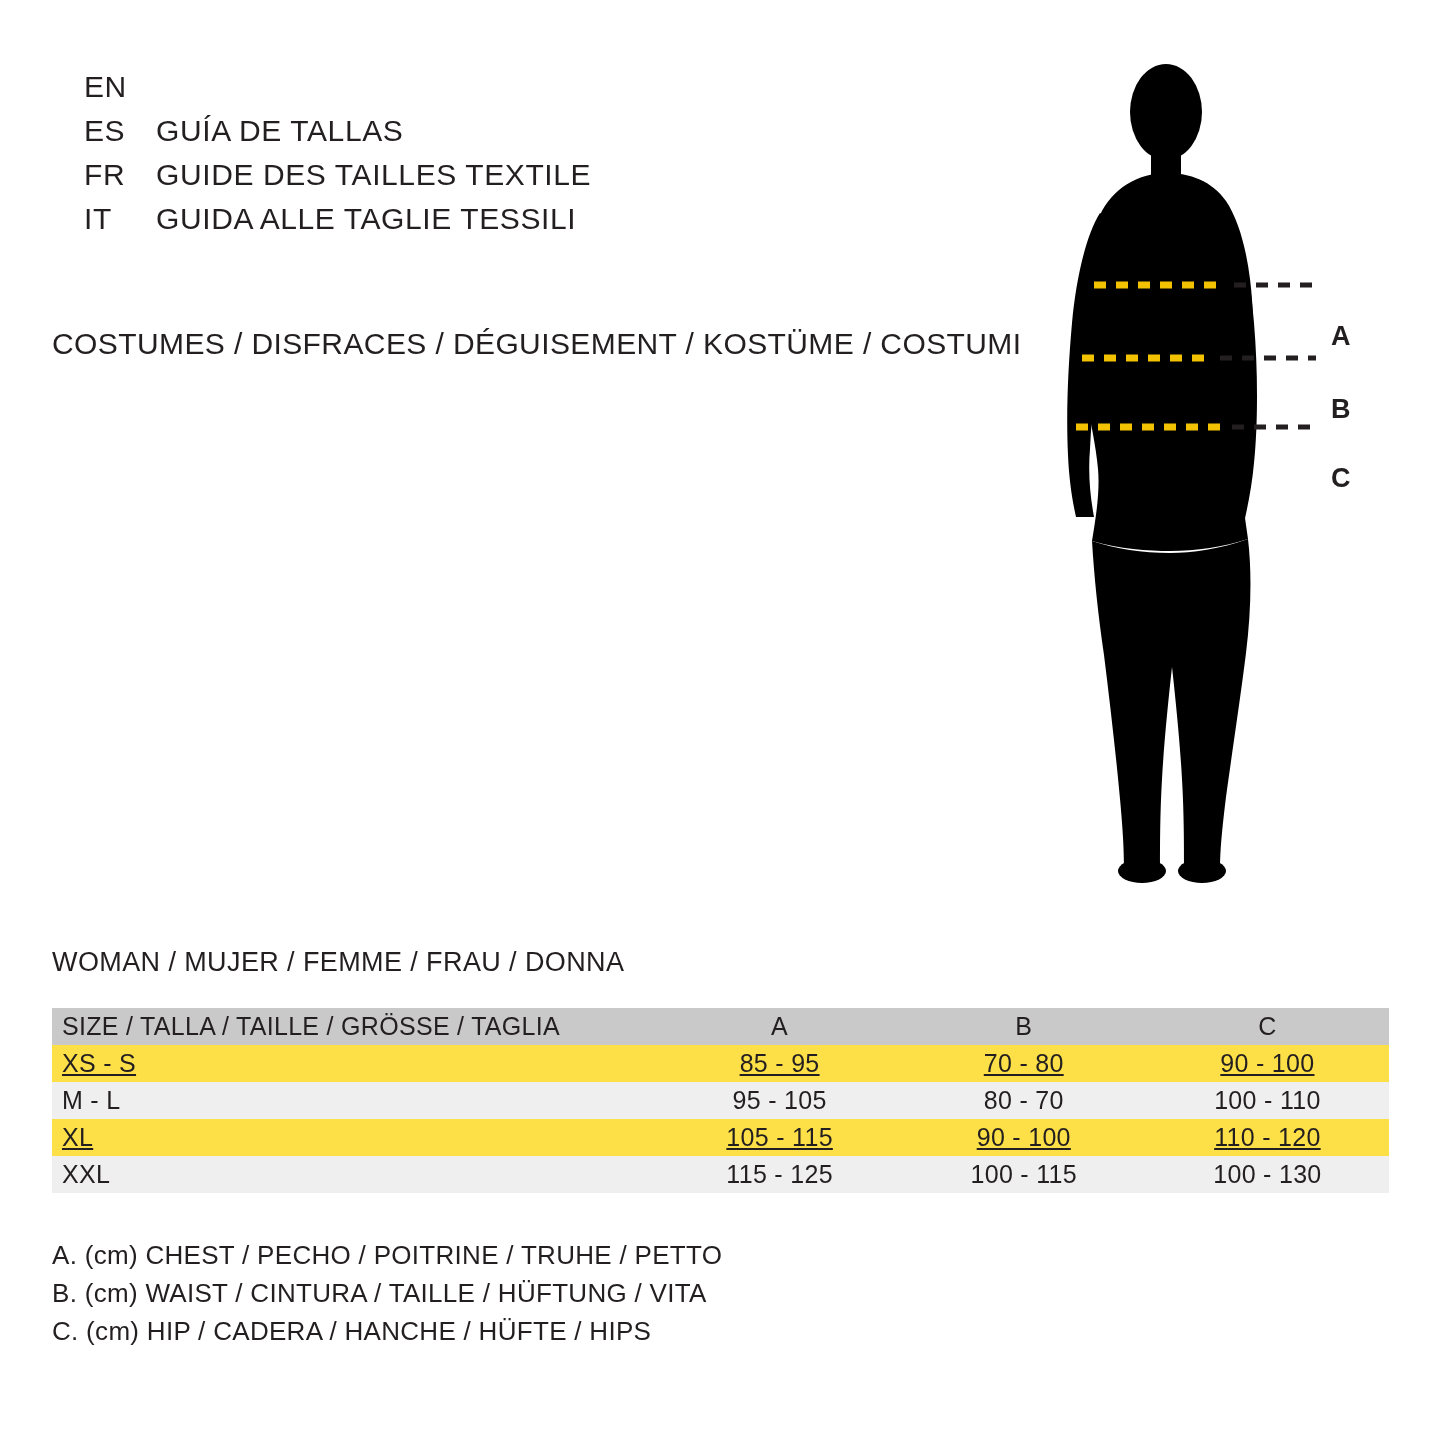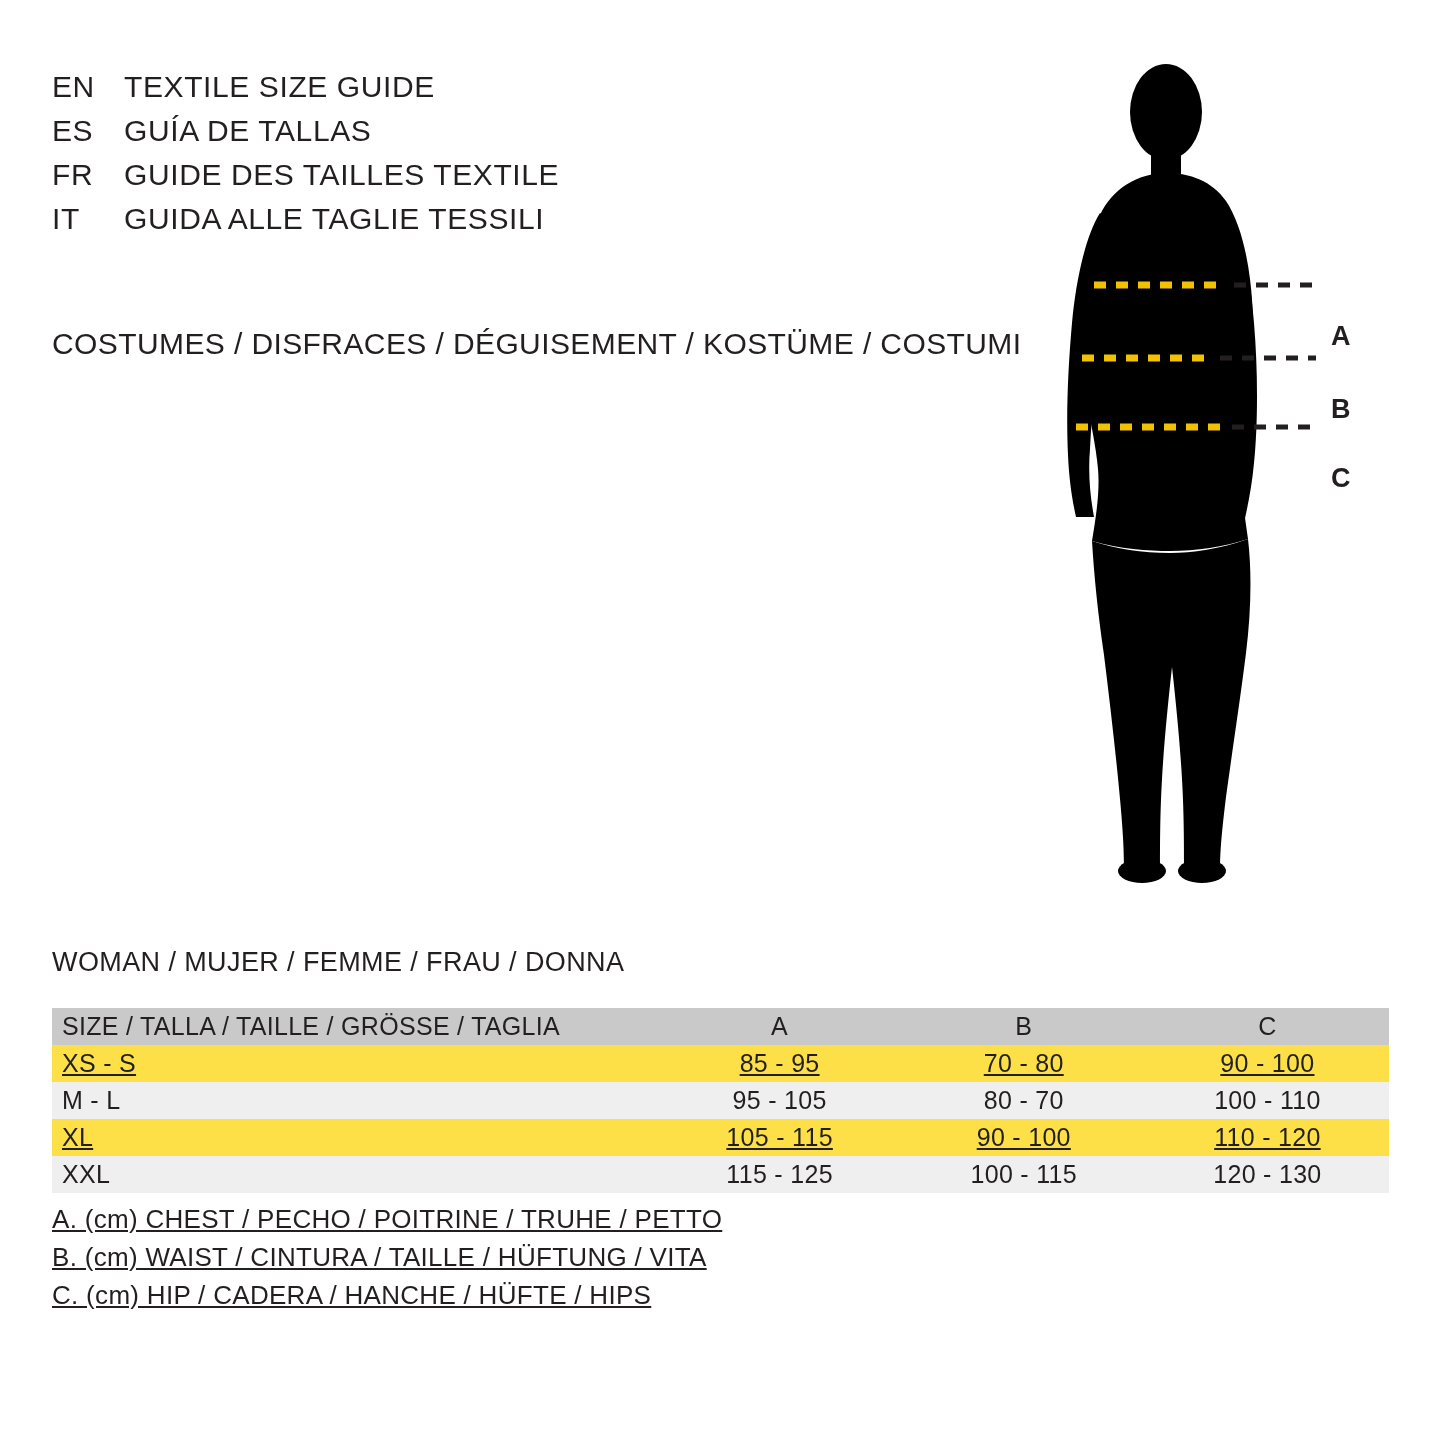--- a/index.html
+++ b/index.html
@@ -26,20 +26,21 @@
     display: flex;
     align-items: baseline;
     height: 44px;
     font-size: 30px;
     letter-spacing: 0.6px;
     color: #231f20;
   }
   .lang-code {
     width: 72px;
     flex: 0 0 72px;
+    margin-left: 32px;
   }
   .lang-text {
     white-space: nowrap;
   }
 
   .category-title {
     position: absolute;
     left: 52px;
     top: 327px;
     font-size: 30px;
@@ -122,38 +123,36 @@
   }
   .col-size { width: 600px; }
   .col-a { width: 246px; }
   .col-b { width: 246px; }
   .col-c { width: 245px; }
 
   
   .legend {
     position: absolute;
     left: 52px;
-    top: 1204px;
-    text-decoration: underline;
+    top: 1240px;
   }
   .legend-row {
     font-size: 26px;
     height: 38px;
     letter-spacing: 0.3px;
     white-space: nowrap;
     color: #231f20;
   }
 </style>
 </head>
 <body>
 
 <div class="lang-block">
   <div class="lang-row">
     <span class="lang-code">EN</span>
-    <span class="lang-text">TEXTILE SIZE GUIDE</span>
   </div>
   <div class="lang-row">
     <span class="lang-code">ES</span>
     <span class="lang-text">GUÍA DE TALLAS</span>
   </div>
   <div class="lang-row">
     <span class="lang-code">FR</span>
     <span class="lang-text">GUIDE DES TAILLES TEXTILE</span>
   </div>
   <div class="lang-row">
@@ -247,21 +246,21 @@
     <tr class="row-odd">
       <td>XL</td>
       <td class="col-m">105 - 115</td>
       <td class="col-m">90 - 100</td>
       <td class="col-m">110 - 120</td>
     </tr>
     <tr class="row-even">
       <td>XXL</td>
       <td class="col-m">115 - 125</td>
       <td class="col-m">100 - 115</td>
-      <td class="col-m">120 - 130</td>
+      <td class="col-m">100 - 130</td>
     </tr>
   </tbody>
 </table>
 
 <div class="legend">
   <div class="legend-row">A. (cm) CHEST / PECHO / POITRINE / TRUHE / PETTO</div>
   <div class="legend-row">B. (cm) WAIST / CINTURA / TAILLE / HÜFTUNG / VITA</div>
   <div class="legend-row">C. (cm) HIP / CADERA / HANCHE / HÜFTE / HIPS</div>
 </div>
 

